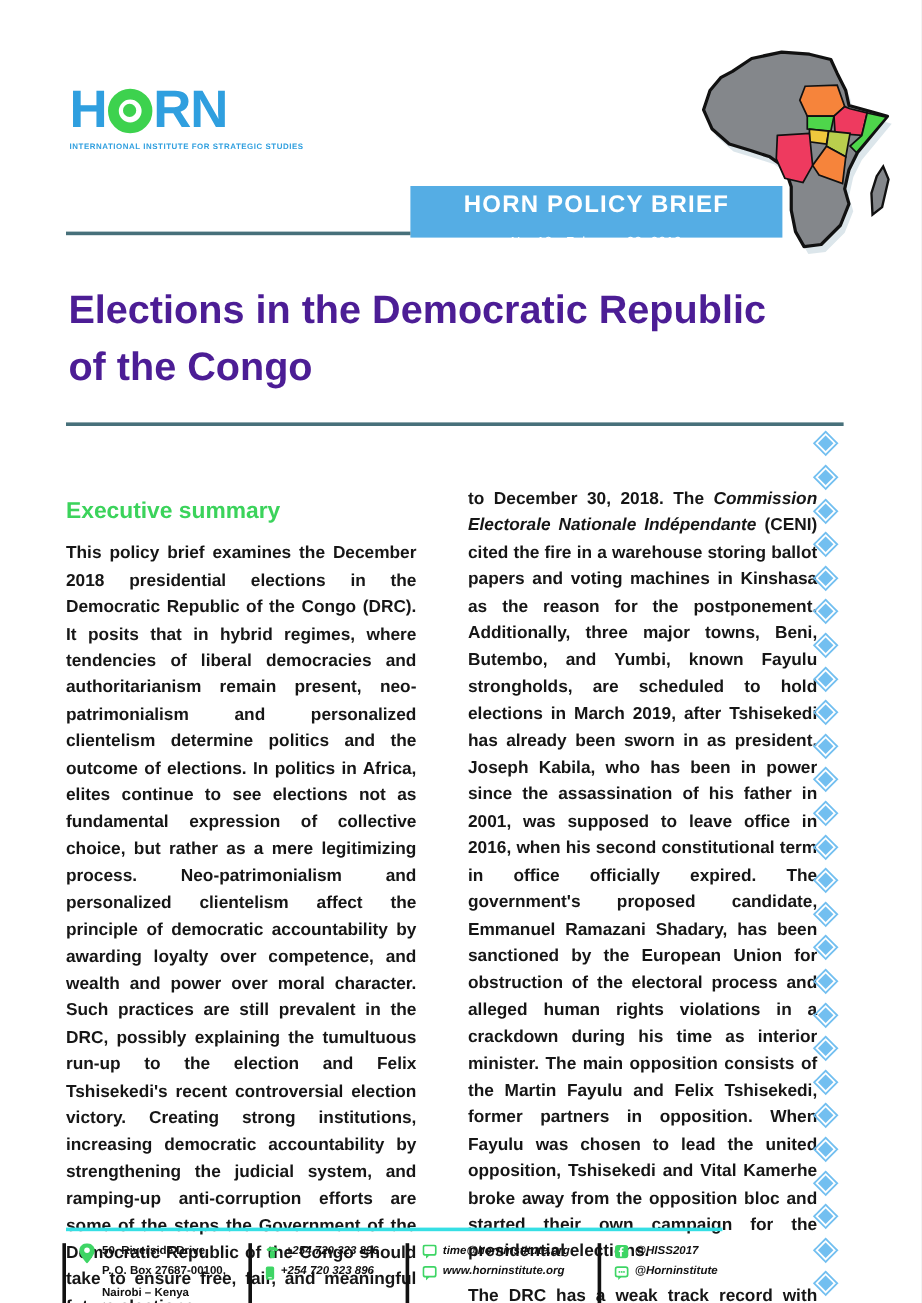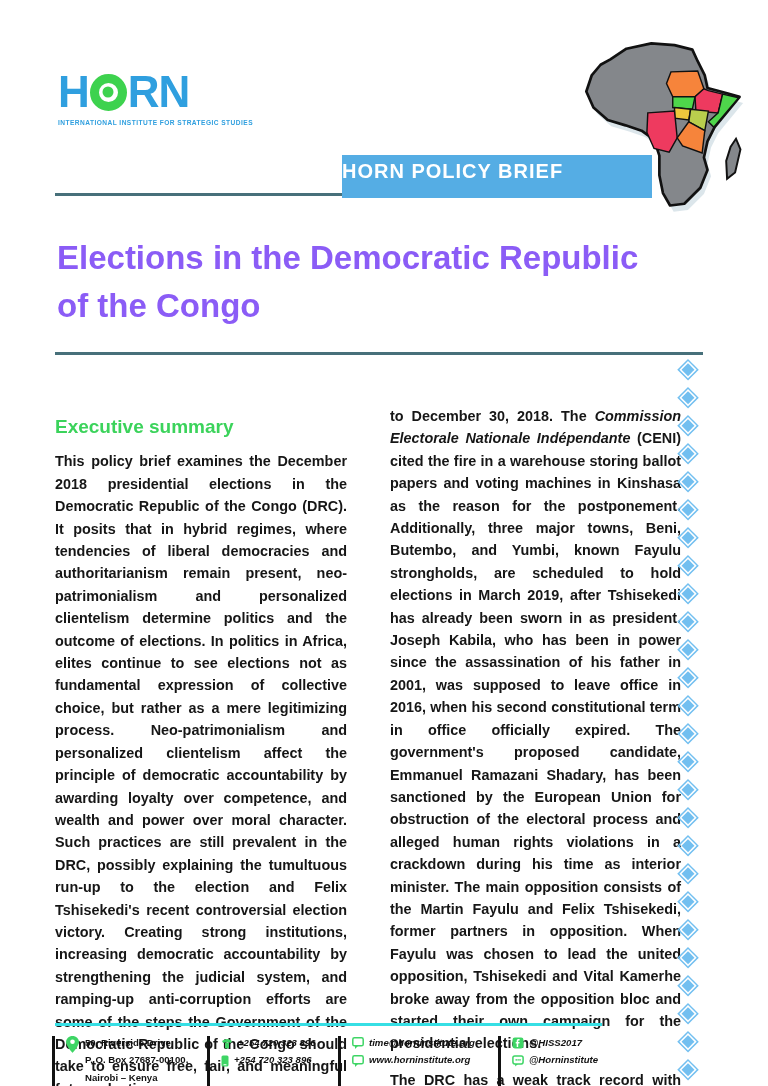--- a/index.html
+++ b/index.html
@@ -19,32 +19,32 @@
     border-radius:50%; position:relative; margin:0 1px;
   }
   .logo-o::after {
     content:""; position:absolute; left:50%; top:50%; width:11px; height:11px;
     transform:translate(-50%,-50%); background:#3dd24e; border-radius:50%;
   }
   .logo-tagline { margin-top:5px; font-size:6.6px; font-weight:700; color:#2f9fdf; letter-spacing:0.45px; white-space:nowrap; }
 
   .banner {
     position:absolute; left:342px; top:155px; width:310px; height:43px;
-    background:#55ade4; color:#ffffff; padding-top:5px;
+    background:#55ade4; color:#ffffff; text-align:center; padding-top:5px;
   }
   .banner-title { font-size:20px; font-weight:800; letter-spacing:1px; line-height:1.1; }
   .banner-issue { font-size:11px; font-weight:400; margin-top:14px; letter-spacing:0.4px; }
   .banner-underline { position:absolute; left:55px; top:193px; width:287px; height:3px; background:#47707a; }
 
   .africa-map { position:absolute; left:565px; top:22px; width:203px; height:196px; }
 
   
   .doc-title {
     position:absolute; left:57px; top:234px; width:620px;
-    color:#8b5cf6; font-size:33px; font-weight:800; line-height:1.44; letter-spacing:0px;
+    color:#4c1d95; font-size:33px; font-weight:800; line-height:1.44; letter-spacing:0px;
   }
   .rule { position:absolute; left:55px; top:352px; width:648px; height:2.5px; background:#47707a; }
 
   
   .col { position:absolute; top:372px; color:#161616; font-size:14.4px; font-weight:700;
          line-height:22.4px; text-align:justify; }
   .col-left  { left:55px;  width:292px; }
   .col-right { left:390px; width:291px; padding-top:33px; }
   .sec-heading { color:#3bd35b; font-size:19px; font-weight:800; margin-bottom:12px; text-align:left;margin-top:44px; }
   .sec-heading.mt { margin-top:19px; }

